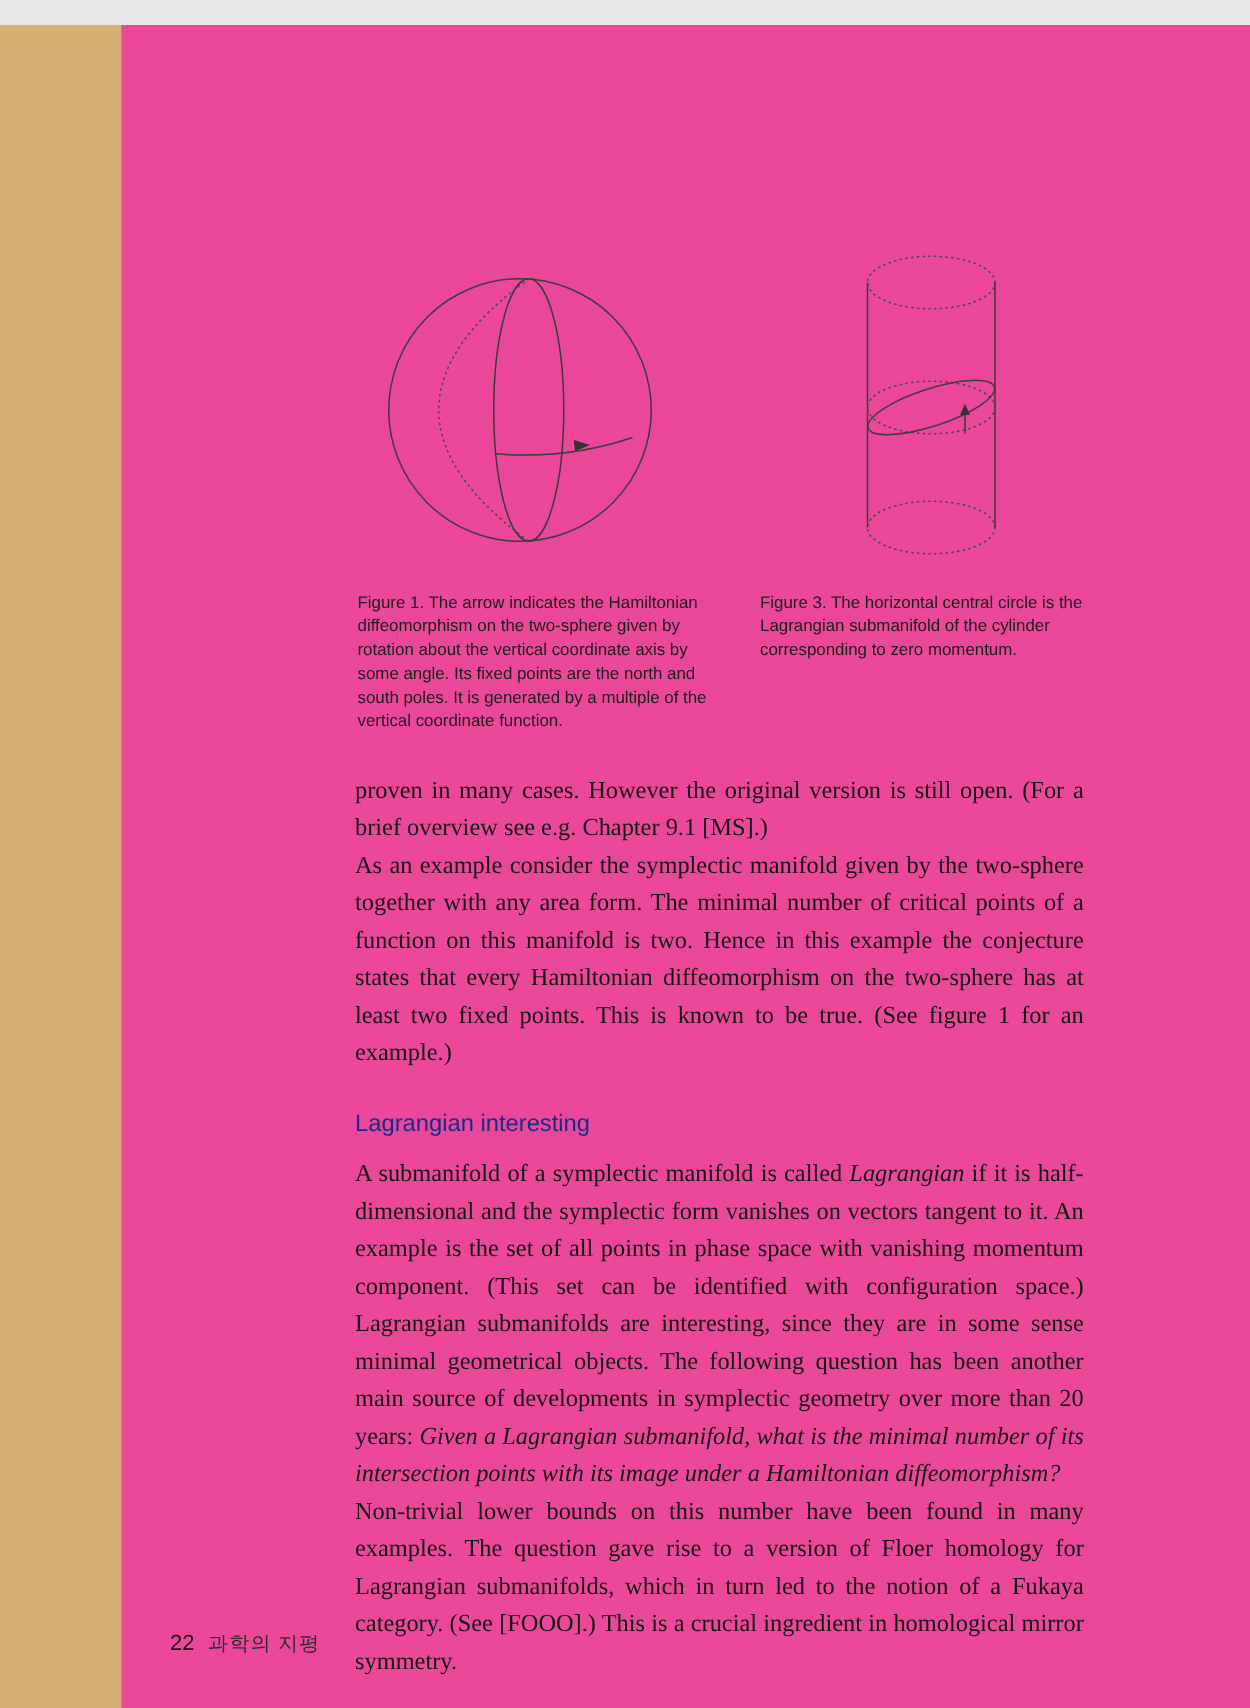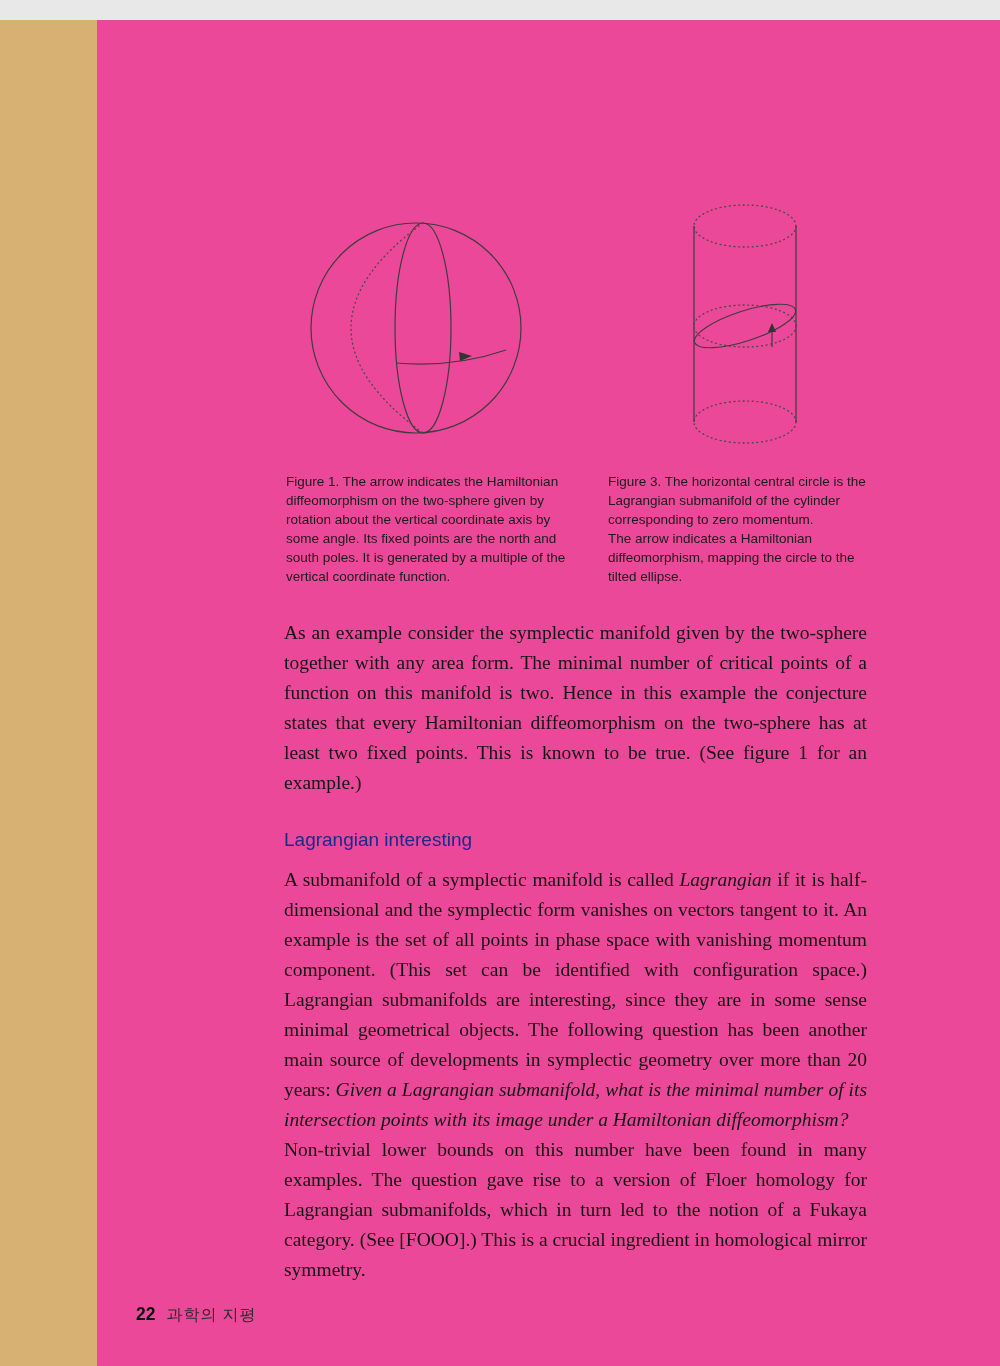--- a/index.html
+++ b/index.html
@@ -34,21 +34,21 @@
   }
   .body-text p { margin:0; }
   .it { font-style:italic; }
   .section-heading {
     font-family:"Liberation Sans", sans-serif;
     font-size:19px; font-weight:500; color:#1b2a8a;
     margin:27px 0 10px 0; text-align:left;
   }
 
   .footer { position:absolute; left:136px; top:1284px; display:flex; align-items:baseline; gap:11px; }
-  .page-num { font-weight:bold; font-size:17.5px; color:#111; }
+  .page-num { font-weight:normal; font-size:17.5px; color:#111; }
   .journal { font-size:16px; color:#2b2b2b; letter-spacing:1px;font-family:Liberation Serif, serif; }
 </style>
 </head>
 <body>
 
 <div class="page">
 
   <div class="band"></div>
 
   <div class="fig-draw" style="left:303px; top:194px;">
@@ -73,24 +73,24 @@
       <polygon class="draw-fill" points="82,125 78,134 86,134"></polygon>
     </svg>
   </div>
 
   <div class="caption cap-1">
     <p>Figure 1. The arrow indicates the Hamiltonian diffeomorphism on the two-sphere given by rotation about the vertical coordinate axis by some angle. Its fixed points are the north and south poles. It is generated by a multiple of the vertical coordinate function.</p>
   </div>
 
   <div class="caption cap-2">
     <p>Figure 3. The horizontal central circle is the Lagrangian submanifold of the cylinder corresponding to zero momentum.</p>
-    <p>The arrow indicates a Hamiltonian diffeomorphism, mapping the circle to the tilted ellipse.</p>
   </div>
 
   <div class="body-text">
+    <p><span>proven in many cases. However the original version is still open. (For a brief overview see e.g. Chapter 9.1 [MS].)</span></p>
     <p><span>As an example consider the symplectic manifold given by the two-sphere together with any area form. The minimal number of critical points of a function on this manifold is two. Hence in this example the conjecture states that every Hamiltonian diffeomorphism on the two-sphere has at least two fixed points. This is known to be true. (See figure 1 for an example.)</span></p>
     <h2 class="section-heading">Lagrangian interesting</h2>
     <p><span>A submanifold of a symplectic manifold is called </span><span class="it">Lagrangian</span><span> if it is half-dimensional and the symplectic form vanishes on vectors tangent to it. An example is the set of all points in phase space with vanishing momentum component. (This set can be identified with configuration space.) Lagrangian submanifolds are interesting, since they are in some sense minimal geometrical objects. The following question has been another main source of developments in symplectic geometry over more than 20 years: </span><span class="it">Given a Lagrangian submanifold, what is the minimal number of its intersection points with its image under a Hamiltonian diffeomorphism?</span></p>
     <p><span>Non-trivial lower bounds on this number have been found in many examples. The question gave rise to a version of Floer homology for Lagrangian submanifolds, which in turn led to the notion of a Fukaya category. (See [FOOO].) This is a crucial ingredient in homological mirror symmetry.</span></p>
   </div>
 
   <div class="footer">
     <span class="page-num">22</span>
     <span class="journal">과학의 지평</span>
   </div>

